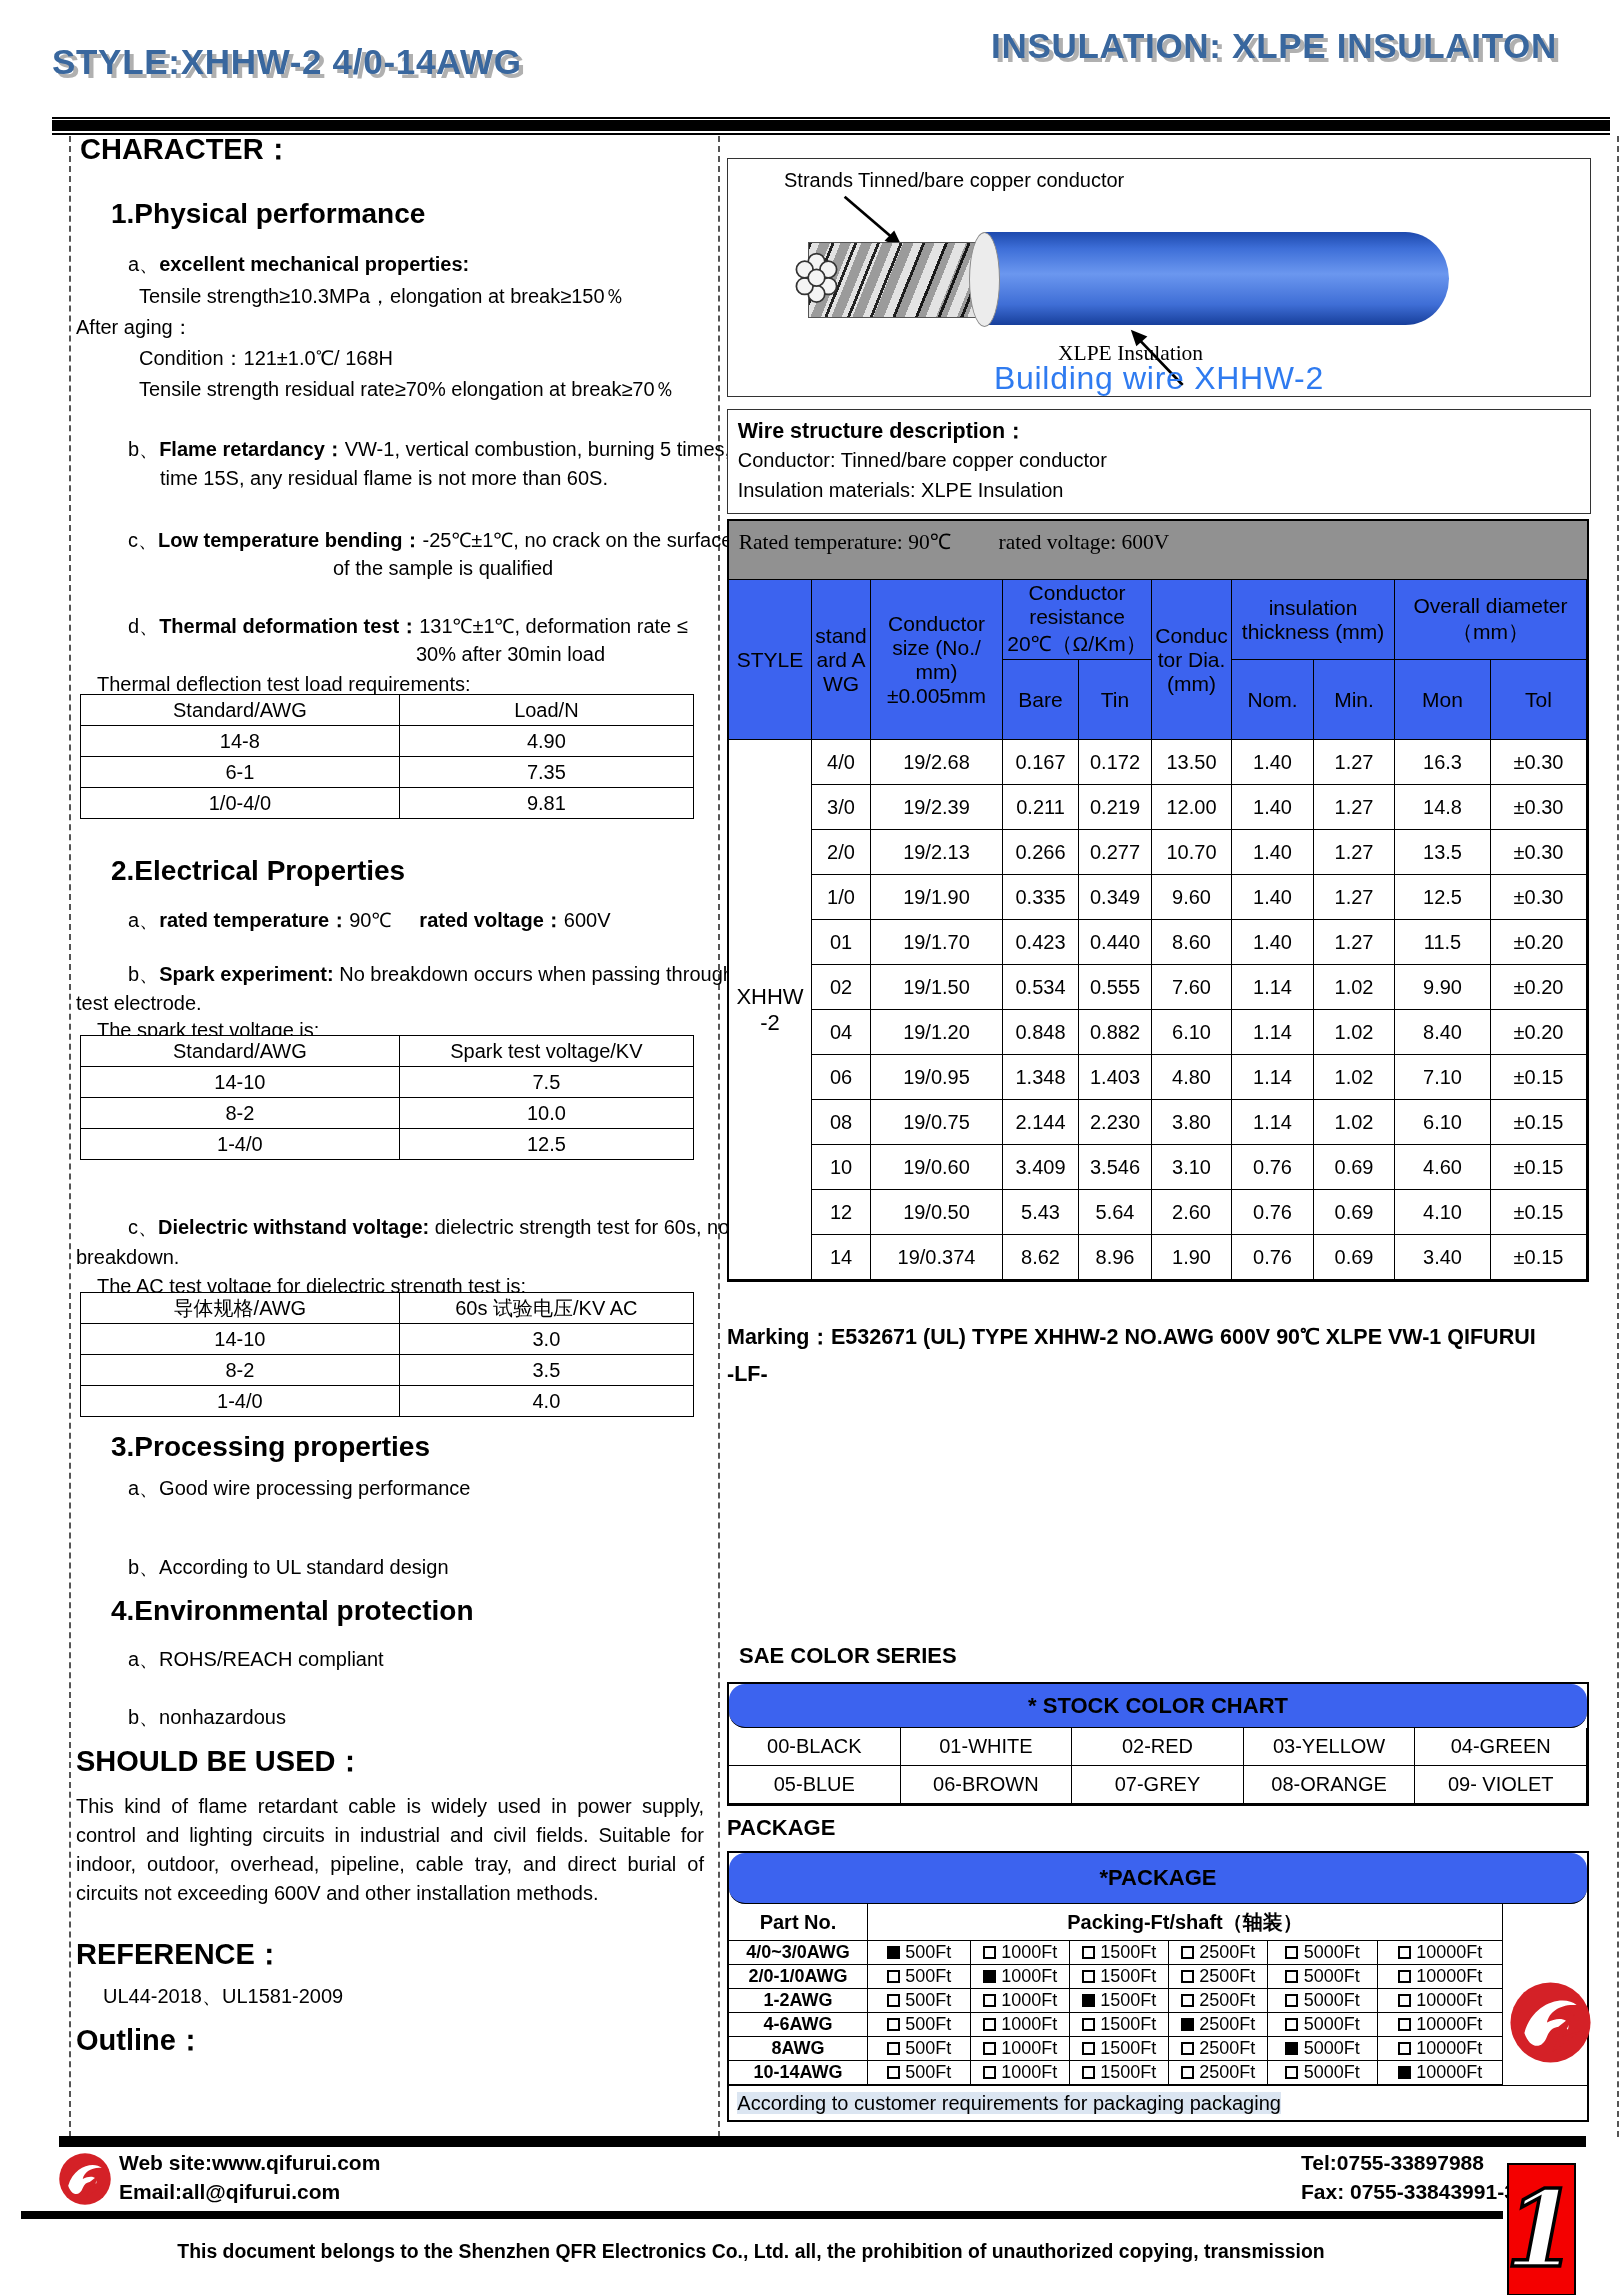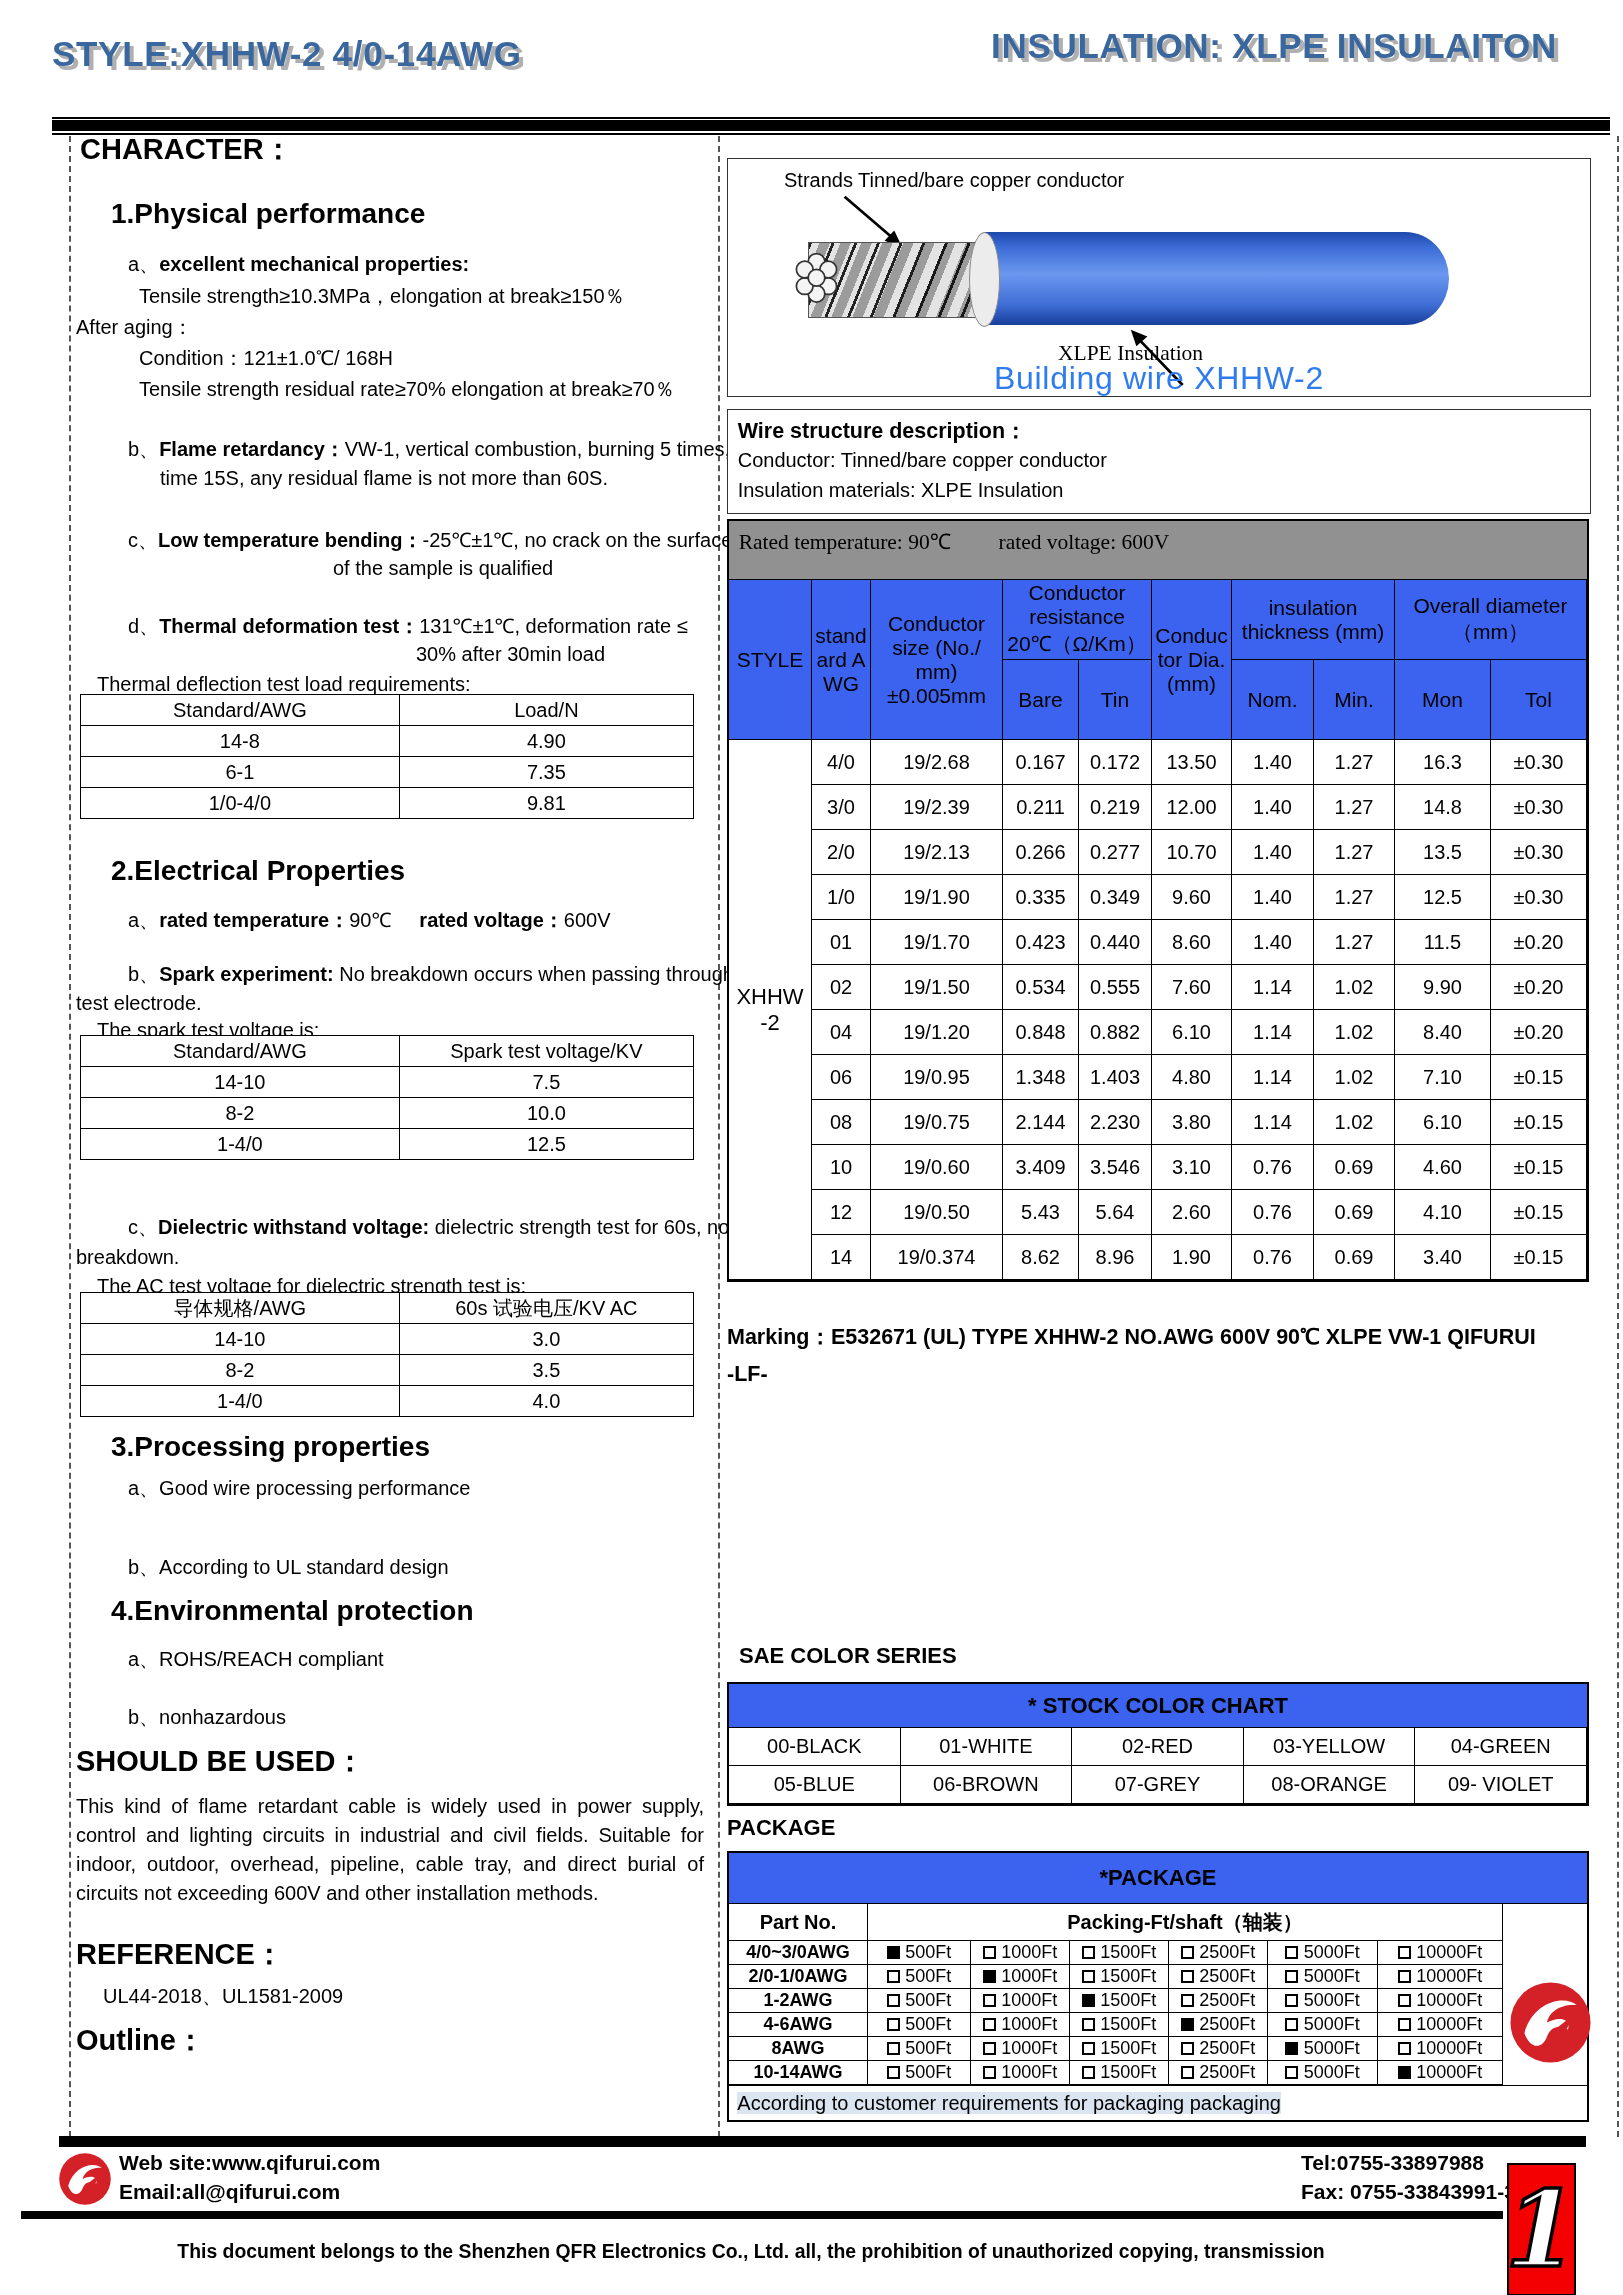--- a/index.html
+++ b/index.html
@@ -44,21 +44,21 @@
   .shead{background:#3c63ef;}
   .shead>div{border-right:1.4px solid #000;border-bottom:1.4px solid #000;
              display:flex;align-items:center;justify-content:center;text-align:center;
              font-size:21px;padding:1.4px;box-sizing:border-box;word-wrap:break-word;min-width:0;}
   .sbody>div{border-right:1.4px solid #000;border-bottom:1.4px solid #000;height:45px;
              display:flex;align-items:center;justify-content:center;text-align:center;
              font-size:20px;box-sizing:border-box;}
   
   .cgrid{position:absolute;border:2.1px solid #000;box-sizing:border-box;background:#fff;}
   .bluebar{background:#3c63ef;display:flex;align-items:center;justify-content:center;
-           font-size:22px;font-weight:bold;border-bottom:1.4px solid #000;}
+           font-size:22px;font-weight:bold;border-bottom:1.4px solid #000;border-radius:16px;}
   .crow{display:grid;grid-template-columns:repeat(5,1fr);}
   .crow>div{border-right:1.4px solid #000;border-bottom:1.4px solid #000;height:37px;
             display:flex;align-items:center;justify-content:center;font-size:20px;}
   .pgrid{display:grid;grid-template-columns:139px 103px 99px 99px 99px 110px 125px;}
   .pgrid>div{border-right:1.4px solid #000;border-bottom:1.4px solid #000;
              display:flex;align-items:center;justify-content:center;font-size:18px;box-sizing:border-box;}
   .cbcell{gap:5.6px;}
   .cb{width:13px;height:13px;border:2.1px solid #000;display:inline-block;box-sizing:border-box;background:#fff;flex:none;}
   .cb[data-state="filled"]{background:#000;}
   .note-row{border-top:1.4px solid #000;padding:5.6px 0 5.6px 8.3px;font-size:20px;}
@@ -69,21 +69,21 @@
           border:2.1px solid #000;box-sizing:border-box;display:flex;align-items:center;justify-content:center;}
   .pageno span{font-family:"DejaVu Serif",serif;font-style:italic;font-size:104px;font-weight:bold;
                color:#fff;-webkit-text-stroke:3.5px #000;line-height:1;}
   .logo-svg{display:block;}
 </style>
 </head>
 <body>
 
 <div id="page">
 
-  <div class="abs doctitle" style="left:52px;top:34px;text-align:right;">STYLE:XHHW-2 4/0-14AWG</div>
+  <div class="abs doctitle" style="left:52px;top:42px;text-align:right;">STYLE:XHHW-2 4/0-14AWG</div>
   <div class="abs doctitle" style="right:66px;top:26px;">INSULATION: XLPE INSULAITON</div>
   <div class="rule-thin" style="left:52px;top:117px;width:1558px;"></div>
   <div class="rule-thick" style="left:52px;top:120px;width:1558px;"></div>
   <div class="rule-thin" style="left:52px;top:133px;width:1558px;"></div>
 
   <div class="vdash" style="left:69px;top:136px;height:2001px;"></div>
   <div class="vdash" style="left:718px;top:136px;height:2001px;"></div>
   <div class="vdash" style="left:1617px;top:136px;height:2001px;"></div>
 
   <div class="abs h1" style="left:80px;top:130px;">CHARACTER：</div>

